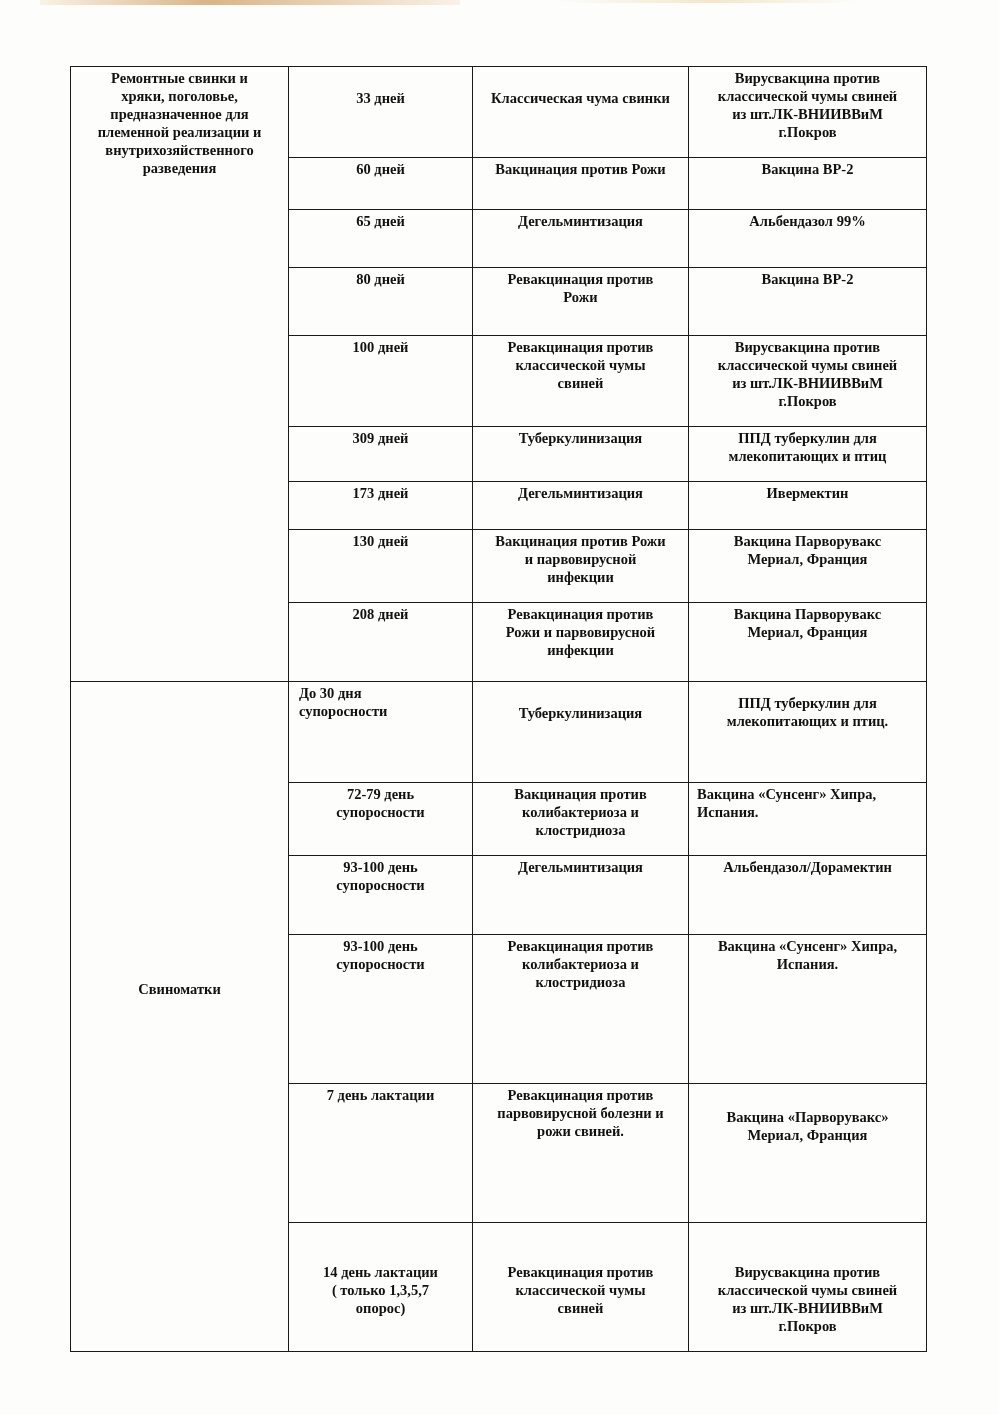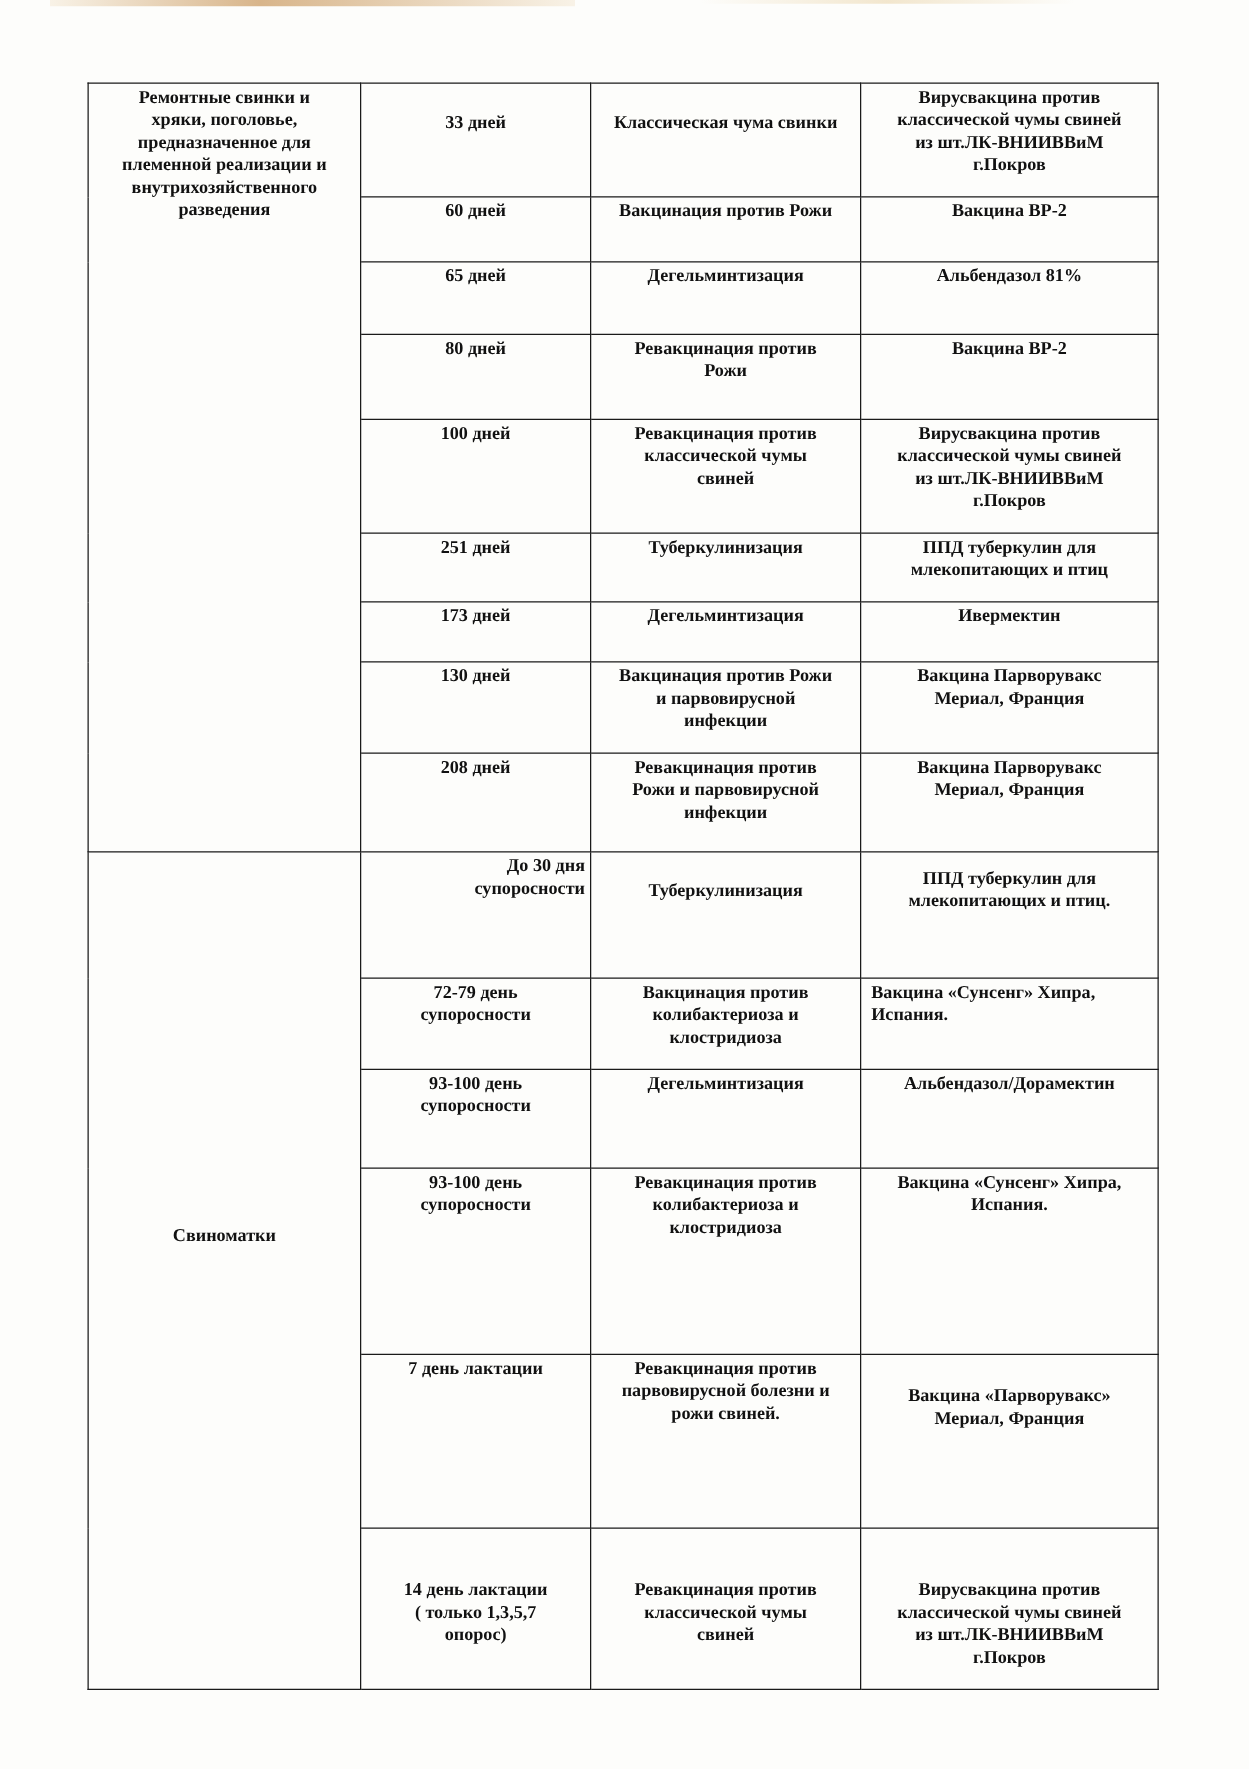--- a/index.html
+++ b/index.html
@@ -68,40 +68,40 @@
 г.Покров</td>
     </tr>
     <tr style="height:52px">
       <td>60 дней</td>
       <td>Вакцинация против Рожи</td>
       <td>Вакцина ВР-2</td>
     </tr>
     <tr style="height:58px">
       <td>65 дней</td>
       <td>Дегельминтизация</td>
-      <td>Альбендазол  81%</td>
+      <td>Альбендазол  99%</td>
     </tr>
     <tr style="height:68px">
       <td>80 дней</td>
       <td>Ревакцинация против
 Рожи</td>
       <td>Вакцина ВР-2</td>
     </tr>
     <tr style="height:78px">
       <td>100 дней</td>
       <td>Ревакцинация против
 классической чумы
 свиней</td>
       <td>Вирусвакцина против
 классической чумы свиней
 из шт.ЛК-ВНИИВВиМ
 г.Покров</td>
     </tr>
     <tr style="height:51px">
-      <td>251 дней</td>
+      <td>309 дней</td>
       <td>Туберкулинизация</td>
       <td>ППД туберкулин для
 млекопитающих и птиц</td>
     </tr>
     <tr style="height:48px">
       <td>173 дней</td>
       <td>Дегельминтизация</td>
       <td>Ивермектин</td>
     </tr>
     <tr style="height:58px">
@@ -116,21 +116,21 @@
       <td class="mid">208 дней</td>
       <td>Ревакцинация против
 Рожи и парвовирусной
 инфекции</td>
       <td>Вакцина Парворувакс
 Мериал, Франция</td>
     </tr>
 
     <tr style="height:101px">
       <td rowspan="6" class="group" style="vertical-align:top;padding-top:298px">Свиноматки</td>
-      <td class="mid left" style="padding-left:10px;text-align:right">До 30 дня
+      <td class="mid left" style="padding-left:10px;text-align:left">До 30 дня
 супоросности</td>
       <td style="padding-top:22px">Туберкулинизация</td>
       <td style="padding-top:12px">ППД туберкулин для
 млекопитающих и птиц.</td>
     </tr>
     <tr style="height:60px">
       <td class="mid">72-79 день
 супоросности</td>
       <td class="mid">Вакцинация против
 колибактериоза и

